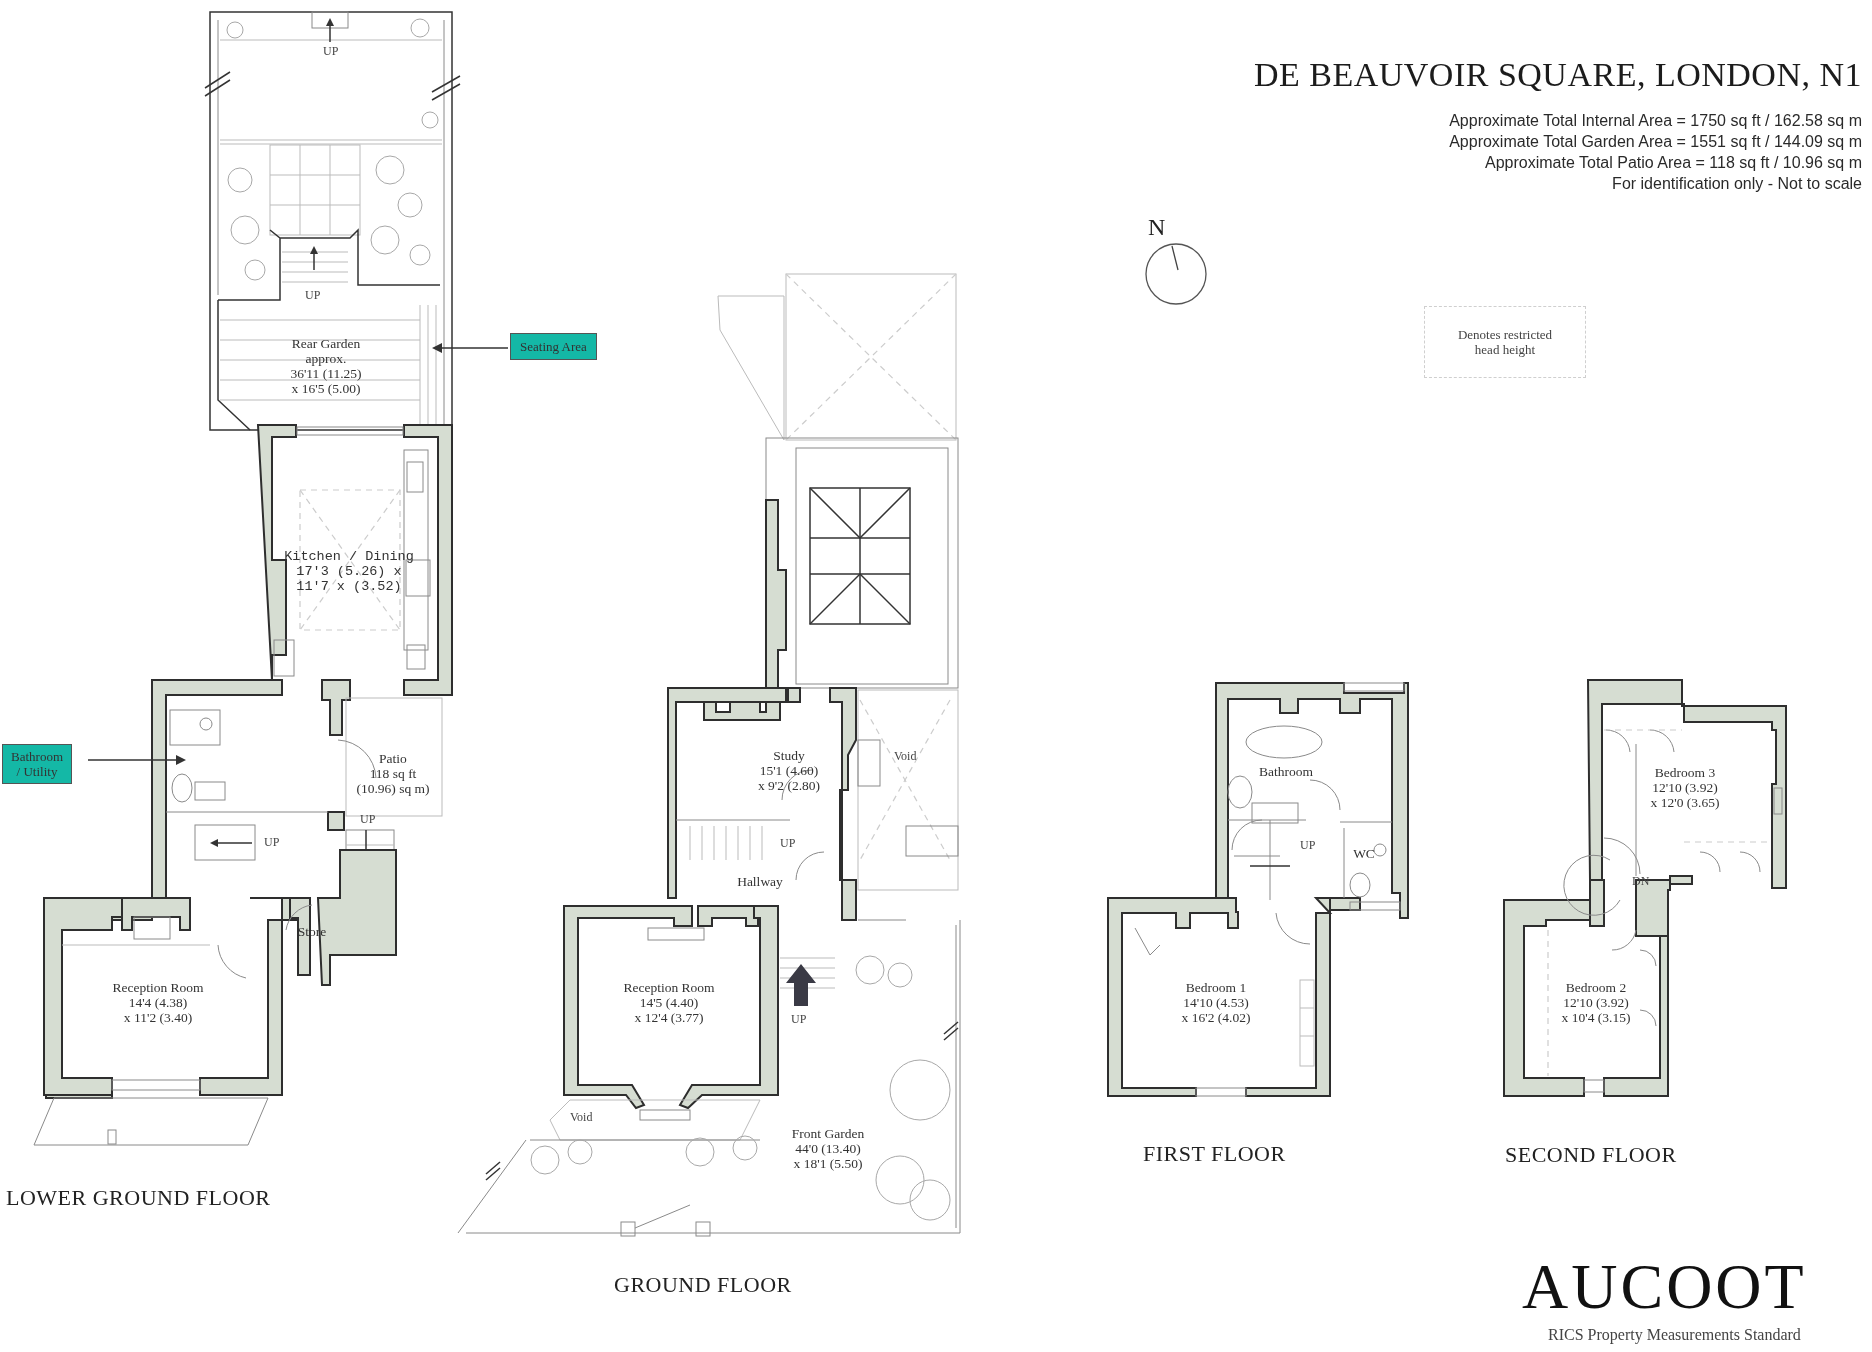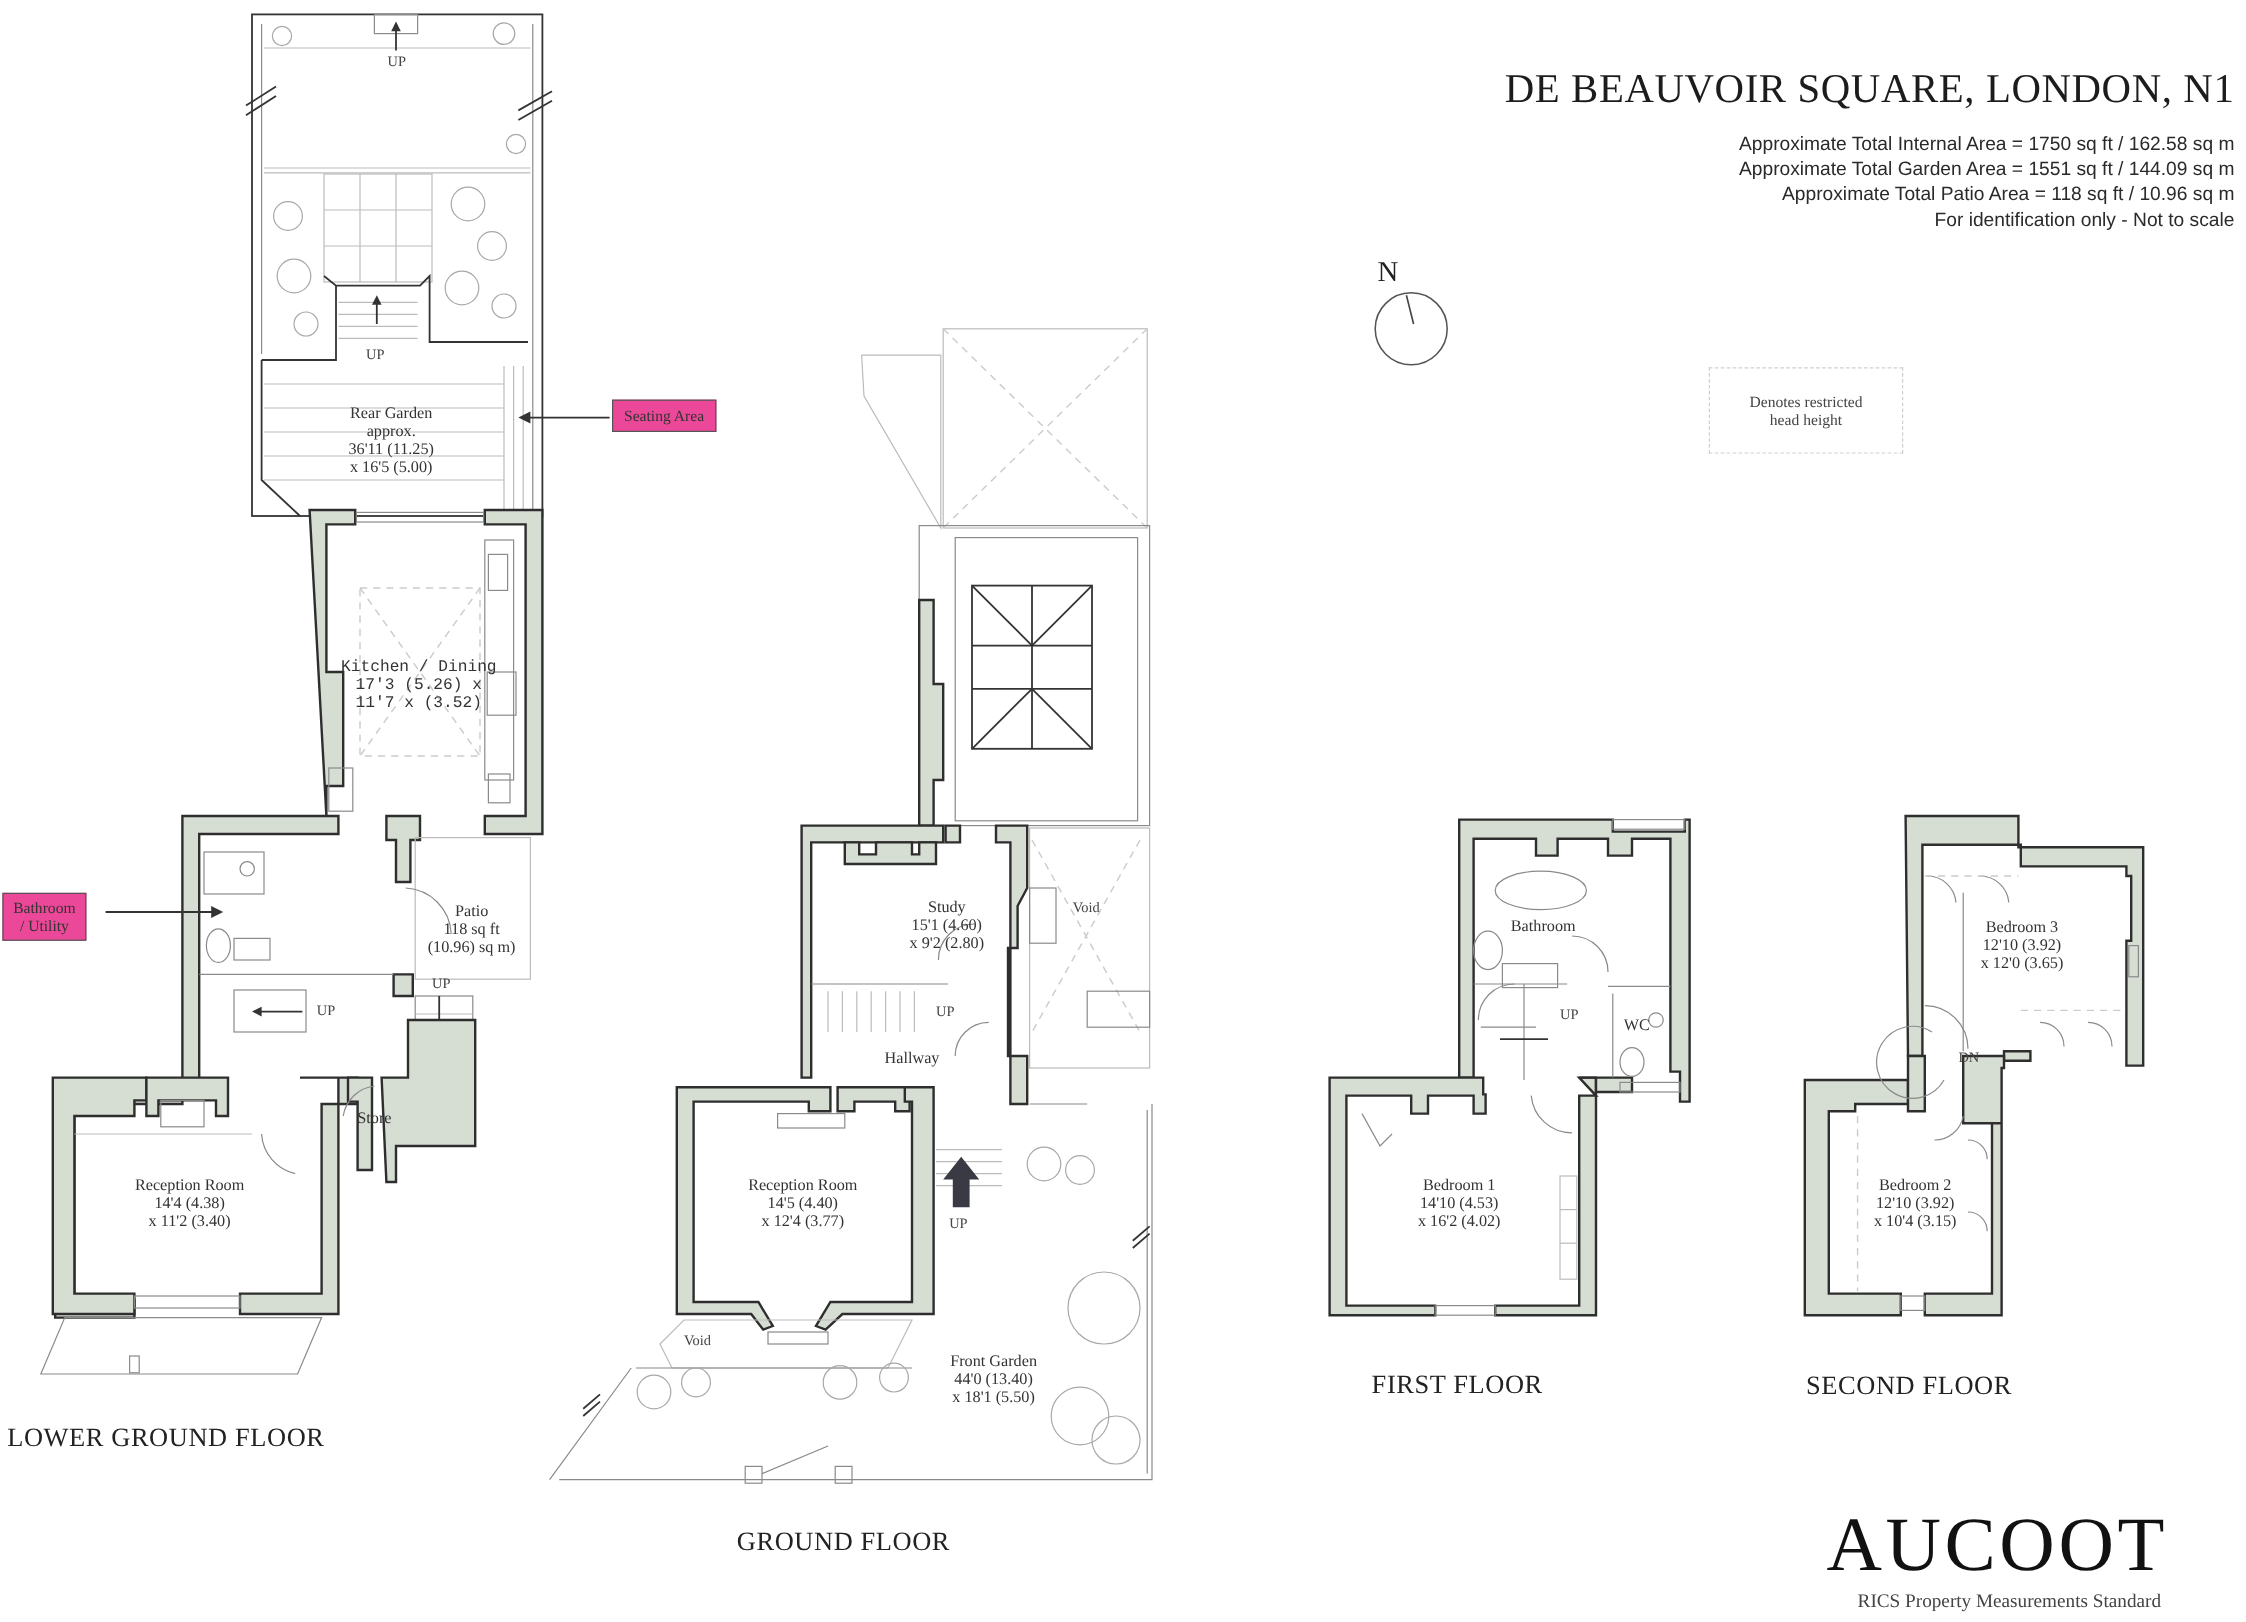--- a/index.html
+++ b/index.html
@@ -4,21 +4,21 @@
 <style>
   html, body { margin:0; padding:0; background:#ffffff; }
   body { width:1872px; height:1352px; position:relative; overflow:hidden; font-family:"DejaVu Serif", serif; color:#2b2b2b; }
   .abs { position:absolute; }
   .title { right:10px; top:56px; font-family:"Liberation Serif", serif; font-size:34px; letter-spacing:0.5px; color:#1c1c1c; white-space:nowrap; }
   .areas { right:10px; top:110px; text-align:right; font-family:"Liberation Sans", sans-serif; font-size:16px; line-height:21px; color:#2a2a2a; }
   .areas div { white-space:nowrap; }
   .floor-label { font-family:"Liberation Serif", serif; font-size:22px; letter-spacing:0.5px; color:#222; white-space:nowrap; }
   .room { font-family:"Liberation Serif", serif; font-size:13.5px; line-height:15px; text-align:center; color:#333; white-space:nowrap; transform:translateX(-50%); }
   .small { font-family:"Liberation Serif", serif; font-size:12px; color:#444; white-space:nowrap; }
-  .callout { border:1px solid #555; background:#ec4899; font-family:"Liberation Serif", serif; font-size:13px; line-height:15px; text-align:center; padding:5px 9px; color:#333; white-space:nowrap; }
+  .callout { border:1px solid #555; background:#14b8a6; font-family:"Liberation Serif", serif; font-size:13px; line-height:15px; text-align:center; padding:5px 9px; color:#333; white-space:nowrap; }
   .legend-box { border:1.5px dashed #cfcfcf; width:160px; height:70px; display:flex; flex-direction:column; align-items:center; justify-content:center; font-family:"Liberation Serif", serif; font-size:13px; line-height:15px; color:#444; }
   .brand { font-family:"Liberation Serif", serif; font-size:64px; letter-spacing:3px; color:#111; white-space:nowrap; }
   .brand-sub { font-family:"Liberation Serif", serif; font-size:16px; color:#444; white-space:nowrap; }
   .north { font-family:"Liberation Serif", serif; font-size:24px; color:#222; }
   svg.plan { position:absolute; left:0; top:0; }
   .wall { fill:#d6ddd2; stroke:#2e2e2e; stroke-width:2; }
   .thin { fill:none; stroke:#8a8a8a; stroke-width:1; }
   .light { fill:none; stroke:#bbbbbb; stroke-width:1; }
   .dash { fill:none; stroke:#cccccc; stroke-width:1.2; stroke-dasharray:6 5; }
   .dark { fill:none; stroke:#333; stroke-width:1.5; }

